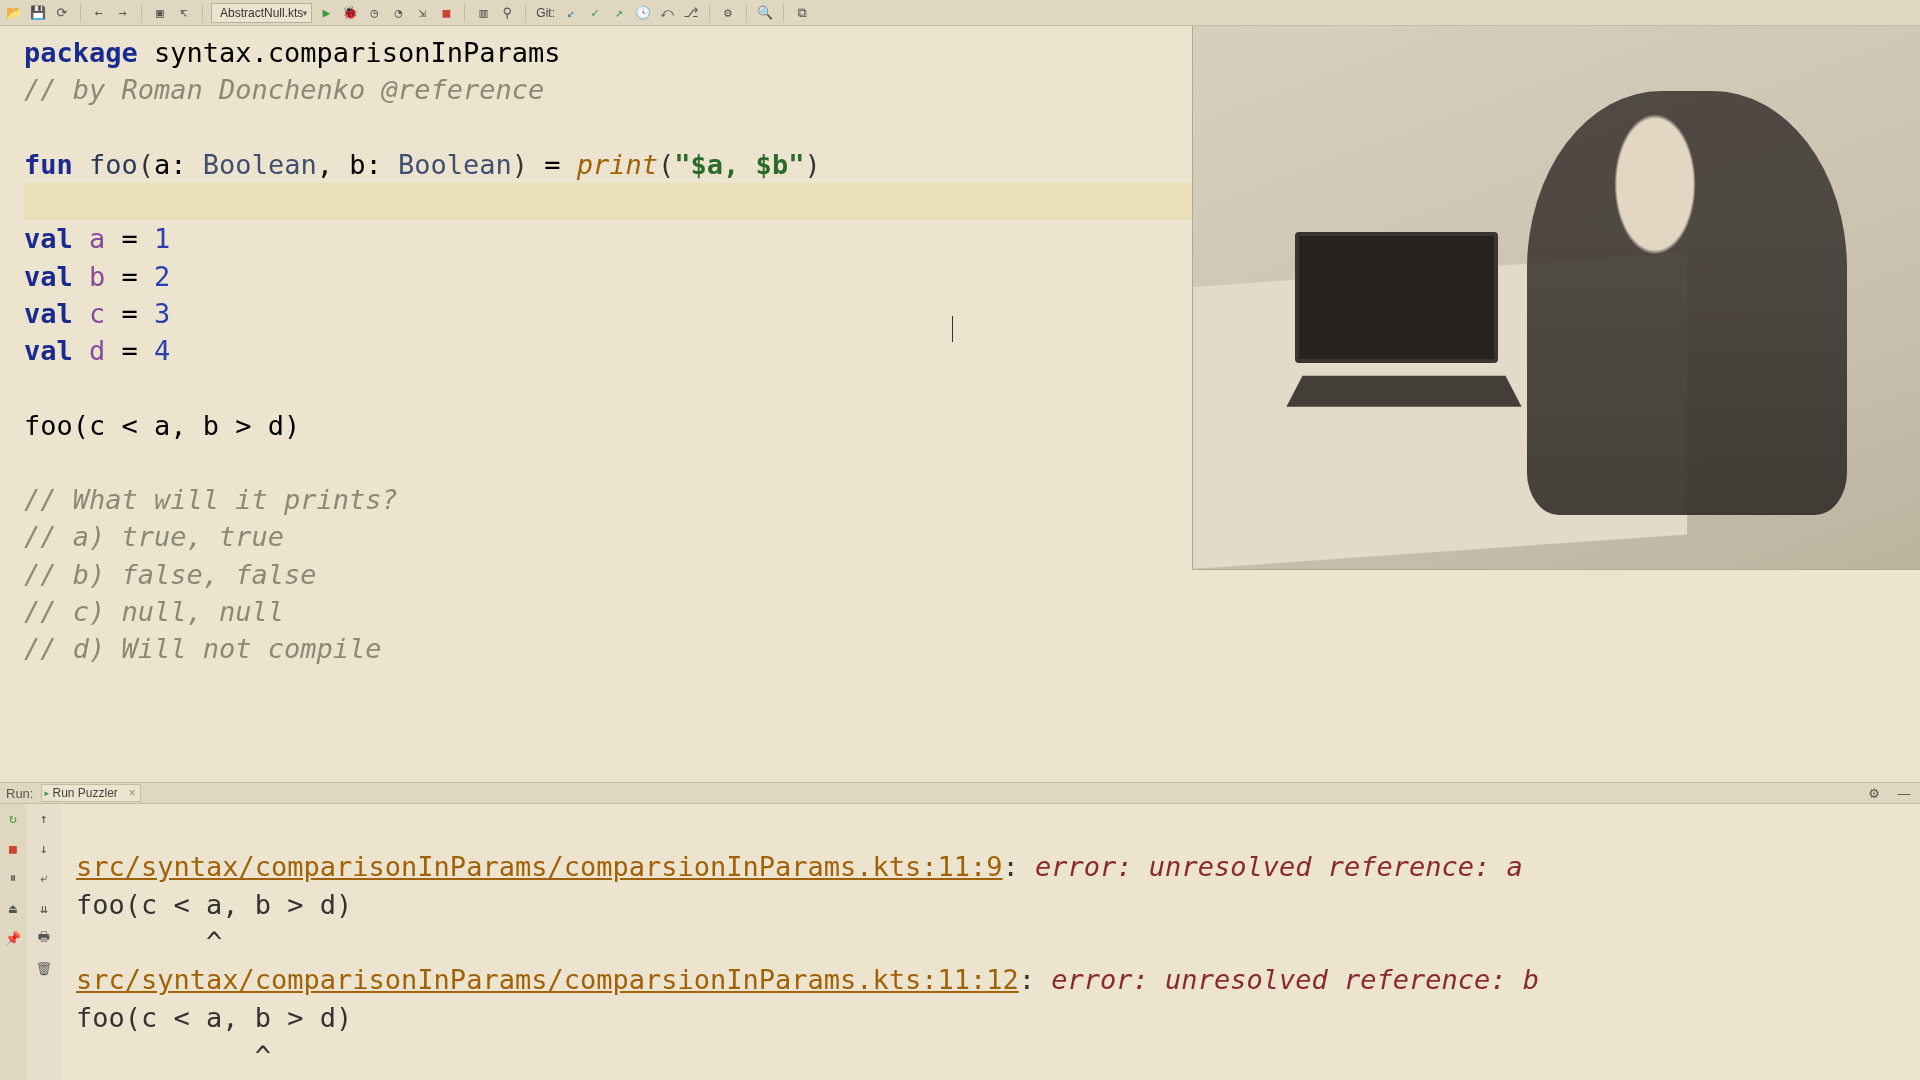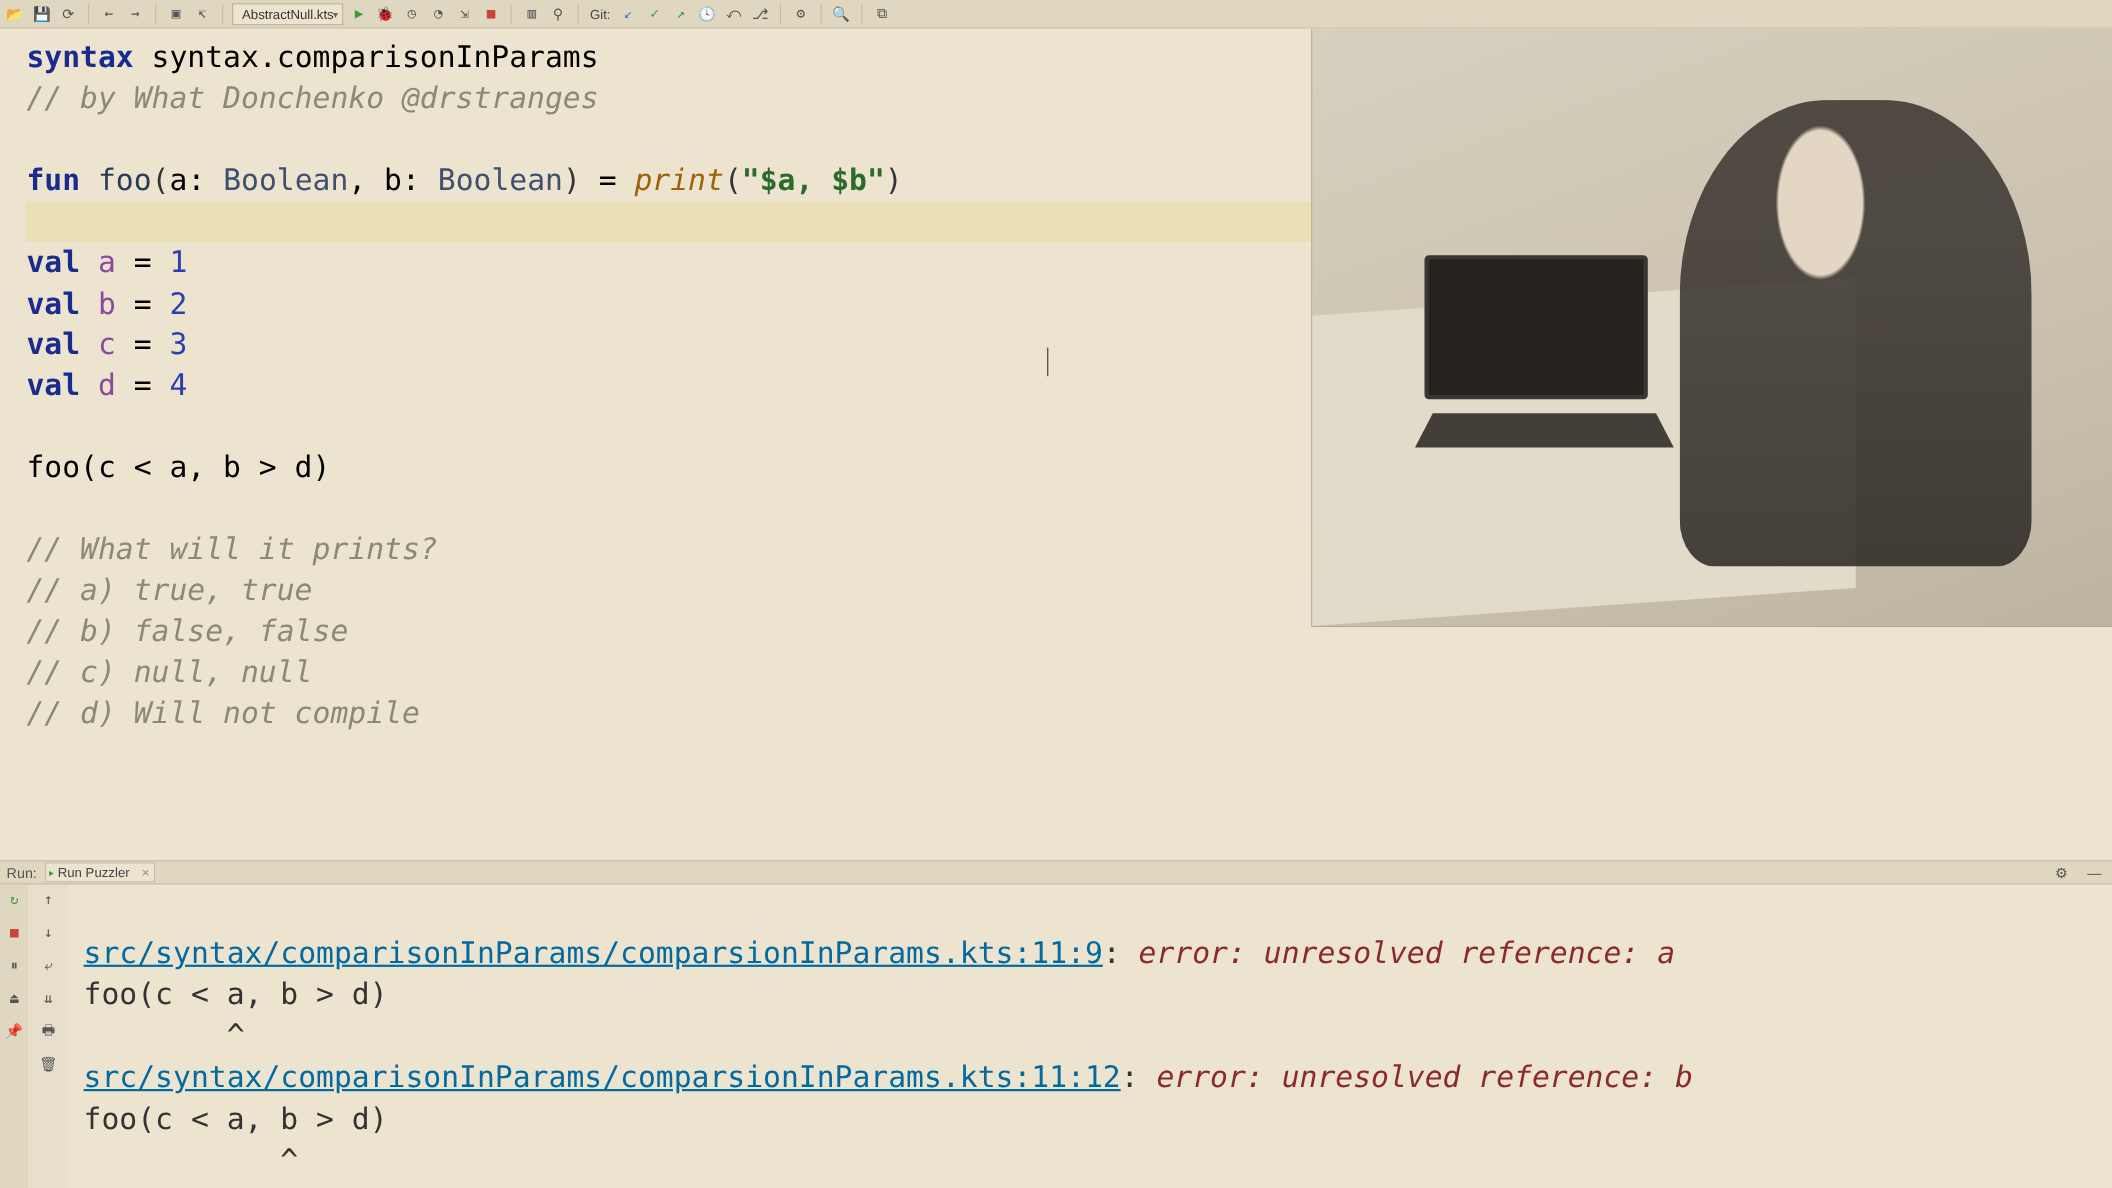--- a/index.html
+++ b/index.html
@@ -134,21 +134,21 @@
 }
 .run-output {
   flex: 1;
   padding: 6px 10px 6px 14px;
   font-size: 27px;
   line-height: 1.4;
   font-family: 'Menlo', 'Consolas', monospace;
   white-space: pre;
   color: #333;
 }
-.err-link { color: #0369a1; text-decoration: underline; cursor: pointer; }
+.err-link { color: #a16207; text-decoration: underline; cursor: pointer; }
 .err-colon { color: #333; }
 .err-msg { color: #8a2a2a; font-style: italic; }
 </style>
 </head>
 <body>
 
 <div class="toolbar">
   <span class="tb-icon">📂</span>
   <span class="tb-icon">💾</span>
   <span class="tb-icon">⟳</span>
@@ -181,22 +181,22 @@
   <span class="tb-icon">⎇</span>
   <span class="tb-sep"></span>
   <span class="tb-icon">⚙</span>
   <span class="tb-sep"></span>
   <span class="tb-icon">🔍</span>
   <span class="tb-sep"></span>
   <span class="tb-icon">⧉</span>
 </div>
 
 <div class="editor">
-  <div class="code-line"><span class="c-keyword">syntax</span><span> syntax.comparisonInParams</span></div>
-  <div class="code-line"><span class="c-comment">// by What Donchenko @drstranges</span></div>
+  <div class="code-line"><span class="c-keyword">package</span><span> syntax.comparisonInParams</span></div>
+  <div class="code-line"><span class="c-comment">// by Roman Donchenko @reference</span></div>
   <div class="code-line">&nbsp;</div>
   <div class="code-line"><span class="c-keyword">fun</span><span class="c-fnname"> foo</span><span class="c-paren">(</span><span>a</span><span>: </span><span class="c-type">Boolean</span><span>, </span><span>b</span><span>: </span><span class="c-type">Boolean</span><span class="c-paren">)</span><span> = </span><span class="c-call">print</span><span class="c-paren">(</span><span class="c-string">"$a, $b"</span><span class="c-paren">)</span></div>
   <div class="code-line highlight-line">&nbsp;</div>
   <div class="code-line"><span class="c-keyword">val</span><span class="c-decl"> a</span><span> = </span><span class="c-number">1</span></div>
   <div class="code-line"><span class="c-keyword">val</span><span class="c-decl"> b</span><span> = </span><span class="c-number">2</span></div>
   <div class="code-line"><span class="c-keyword">val</span><span class="c-decl"> c</span><span> = </span><span class="c-number">3</span></div>
   <div class="code-line"><span class="c-keyword">val</span><span class="c-decl"> d</span><span> = </span><span class="c-number">4</span></div>
   <div class="code-line">&nbsp;</div>
   <div class="code-line"><span>foo(c &lt; a, b &gt; d)</span></div>
   <div class="code-line">&nbsp;</div>

